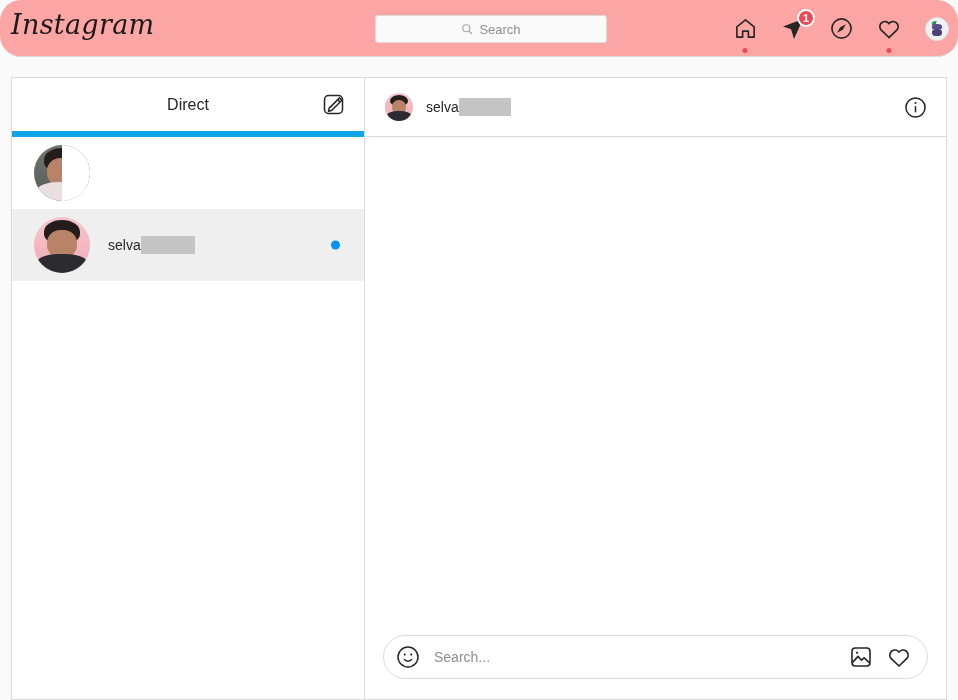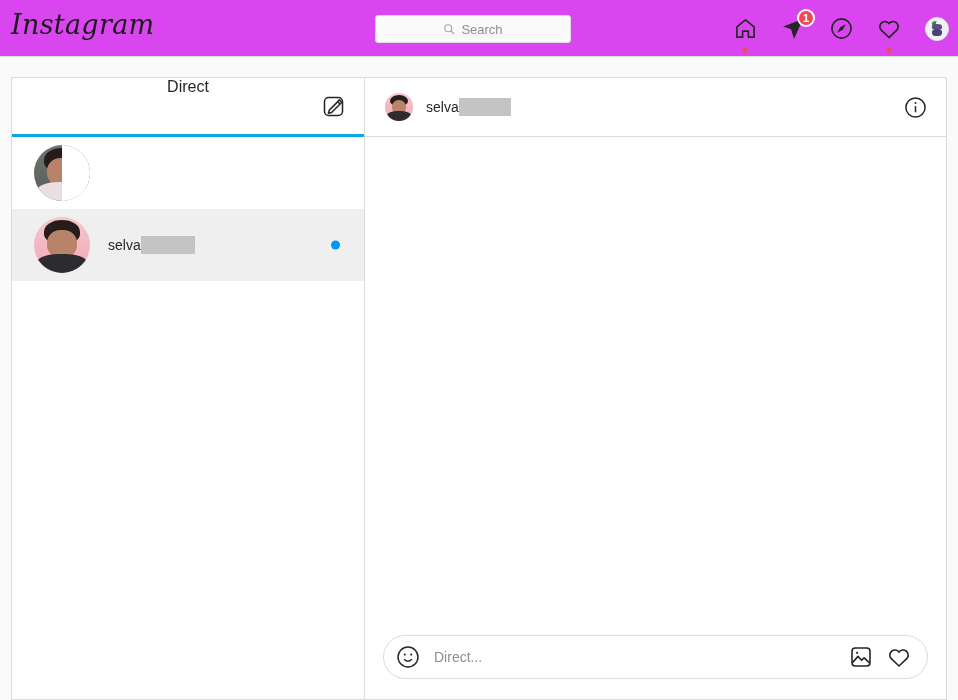--- a/index.html
+++ b/index.html
@@ -8,34 +8,35 @@
     width: 958px; height: 700px;
     background: #fafafa;
     font-family: "Liberation Sans", sans-serif;
     overflow: hidden;
   }
 
   
   .navbar {
     position: absolute; top: 0; left: 0;
     width: 958px; height: 57px;
-    background: #d946ef;
+    background: #fca5a5;
     border-bottom: 1px solid #dbdbdb;
+    border-radius: 21px;
   }
   .brand {
     position: absolute; left: 11px; top: 9px;
     font-family: "DejaVu Serif", serif;
     font-style: italic;
     font-size: 27px;
     color: #1a1a1a;
     letter-spacing: .3px;
   }
   .searchbox {
     position: absolute; left: 375px; top: 15px;
-    width: 196px; height: 28px;
+    width: 232px; height: 28px;
     background: #fafafa;
     border: 1px solid #dbdbdb;
     border-radius: 3px;
     display: flex; align-items: center; justify-content: center;
     gap: 6px;
   }
   .search-ph { font-size: 13px; color: #8e8e8e; }
   .search-ico { color: #a8a8a8; display: flex; }
 
   .navicons {
@@ -76,22 +77,22 @@
 
   
   .leftpanel {
     width: 353px; height: 100%;
     border-right: 1px solid #dbdbdb;
     display: flex; flex-direction: column;
     background: #fff;
   }
   .direct-head {
     height: 59px; min-height: 59px;
-    border-bottom: 3px solid #0ea5e9;
-    display: flex; justify-content: center;
+    border-bottom: 6px solid #0ea5e9;
+    display: flex; align-items: center; justify-content: center;
     position: relative;
   }
   .direct-title { font-size: 16px; color: #262626; }
   .compose-btn {
     position: absolute; right: 18px; top: 50%;
     transform: translateY(-50%);
     width: 26px; height: 26px; color: #262626;
     display: flex; align-items: center; justify-content: center;
   }
   .tabs {
@@ -341,21 +342,21 @@
     <div class="composer-wrap">
       <div class="composer">
         <div class="comp-ico">
           <svg width="24" height="24" viewBox="0 0 24 24" fill="none" stroke="currentColor" stroke-width="1.5">
             <circle cx="12" cy="12" r="10"></circle>
             <path d="M8.2 14.2a4.6 4.6 0 0 0 7.6 0"></path>
             <circle cx="8.8" cy="9.6" r="1.05" fill="currentColor" stroke="none"></circle>
             <circle cx="15.2" cy="9.6" r="1.05" fill="currentColor" stroke="none"></circle>
           </svg>
         </div>
-        <div class="msg-ph">Direct...</div>
+        <div class="msg-ph">Search...</div>
         <div class="comp-ico">
           <svg width="24" height="24" viewBox="0 0 24 24" fill="none" stroke="currentColor" stroke-width="1.6" stroke-linejoin="round">
             <rect x="3" y="3" width="18" height="18" rx="3.2"></rect>
             <path d="M3.4 17.6 9 11.4l3.5 3.8 2.6-2.4 5.5 5"></path>
             <circle cx="8.1" cy="7.8" r="1.15" fill="currentColor" stroke="none"></circle>
           </svg>
         </div>
         <div class="comp-ico">
           <svg width="25" height="25" viewBox="0 0 24 24" fill="none" stroke="currentColor" stroke-width="1.6">
             <path d="M12 20.5 3.8 12.6A5 5 0 0 1 12 6.6a5 5 0 0 1 8.2 6z"></path>

